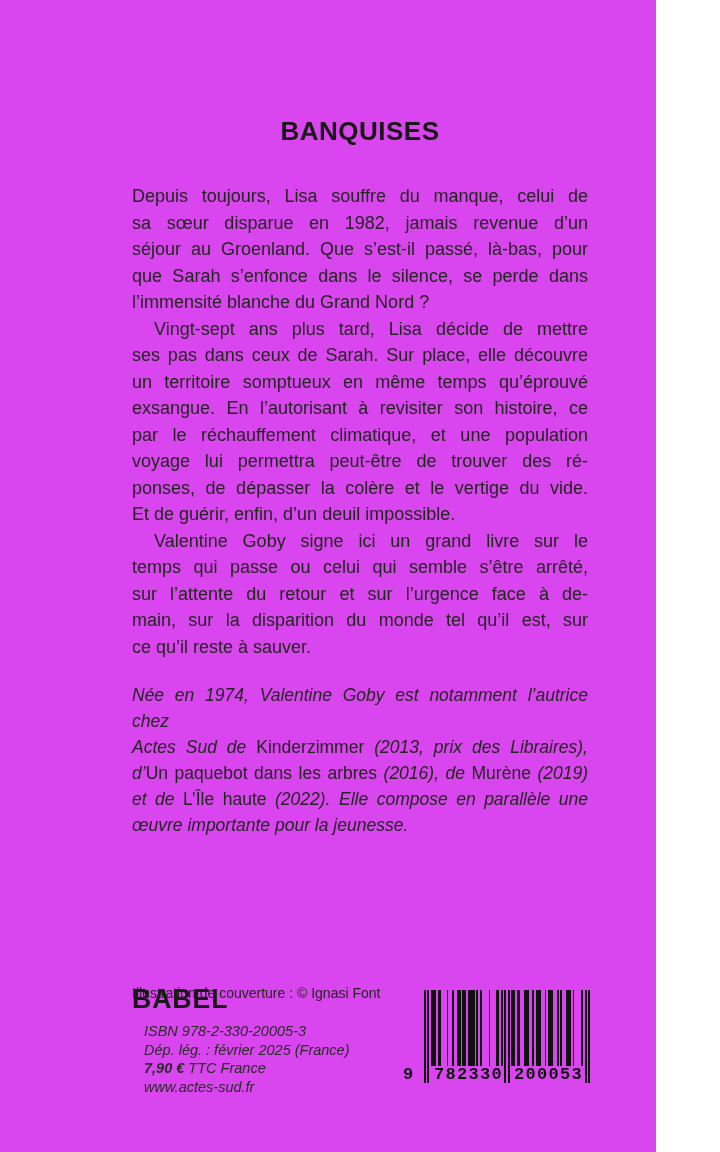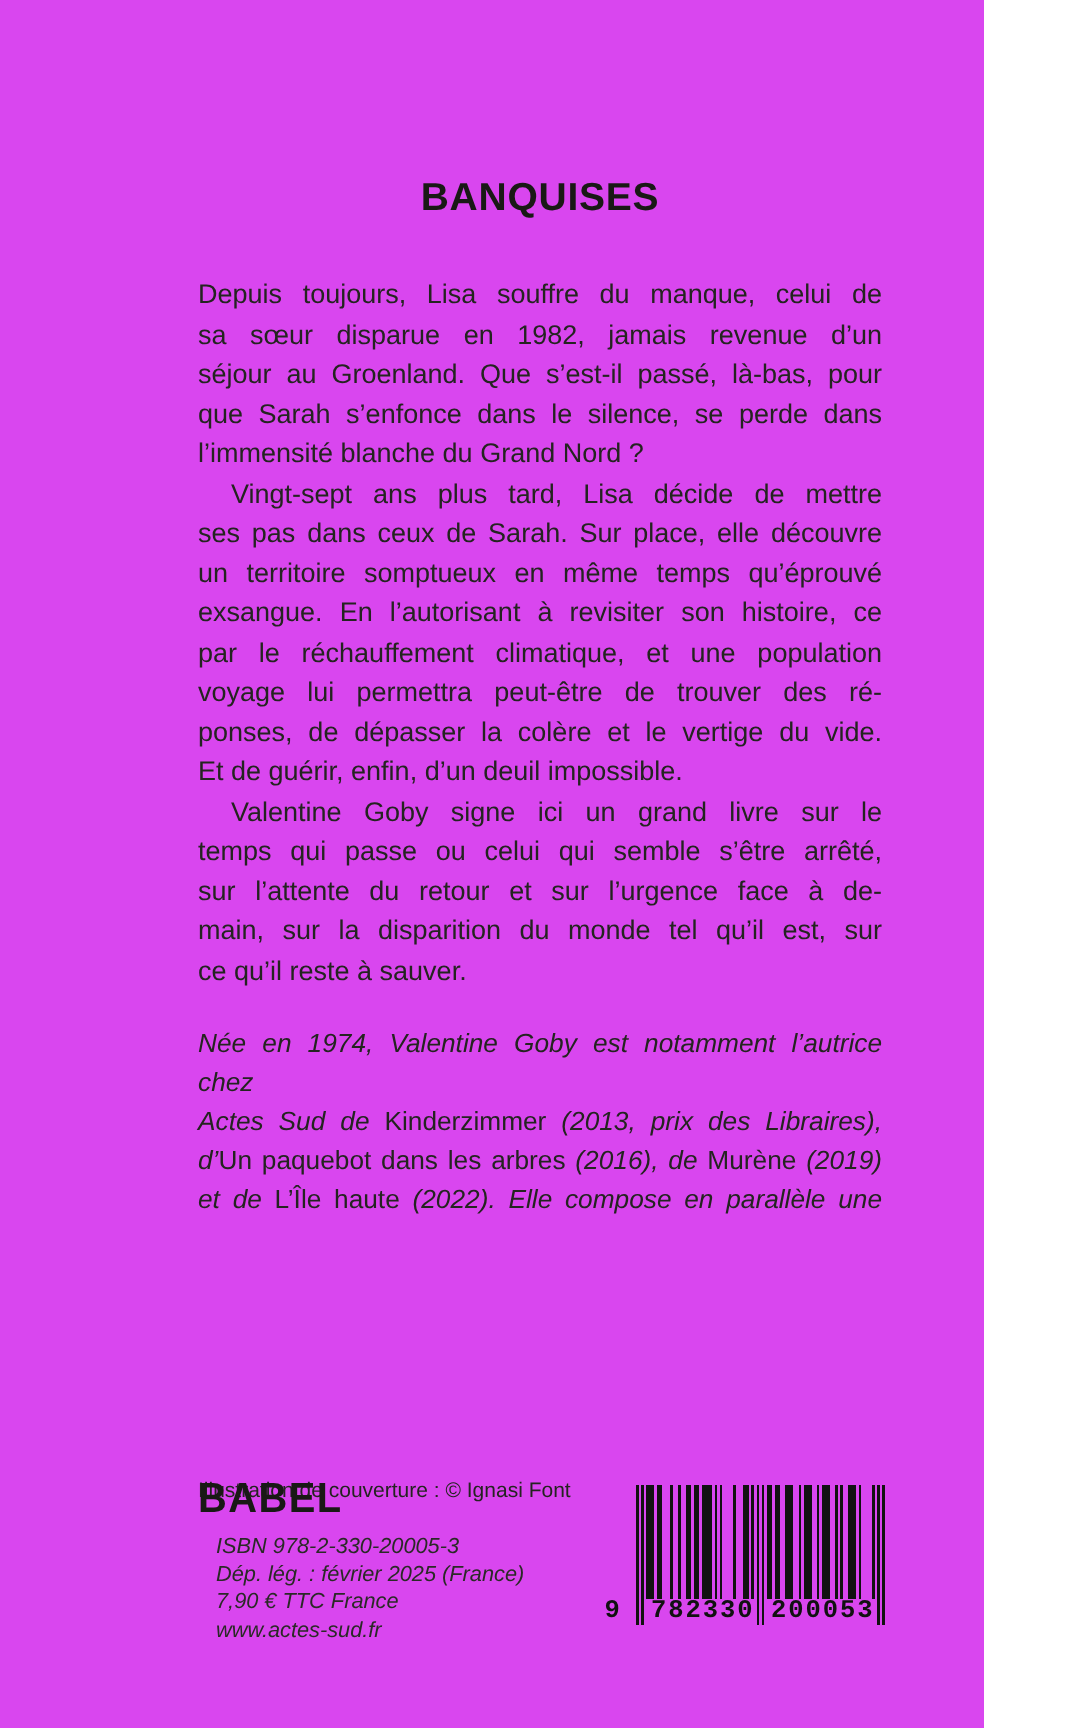--- a/index.html
+++ b/index.html
@@ -28,21 +28,21 @@
   }
   .babel-logo{
     position:absolute;left:132px;top:983px;
     font-size:28px;font-weight:bold;letter-spacing:1px;color:#191915;
     transform:scaleX(0.95);transform-origin:0 50%;
   }
   .colophon{
     position:absolute;left:144px;top:1022px;
     font-size:14.5px;line-height:18.5px;font-style:italic;color:#2a2a26;
   }
-  .colophon .b{font-weight:normal;text-align:center;}
+  .colophon .b{font-weight:bold;text-align:center;}
   .barcode{
     position:absolute;left:424px;top:990px;width:166px;height:100px;
   }
   .barcode svg{position:absolute;left:0;top:0;}
   .bc-digit{
     position:absolute;top:75px;
     font-family:"Liberation Mono",monospace;font-size:17px;font-weight:bold;
     color:#111;background:transparent;white-space:nowrap;
   }
   .bc-first{left:-21px;letter-spacing:0;}
@@ -81,20 +81,21 @@
         <div class="jline"><span>main, sur la disparition du monde tel qu’il est, sur</span></div>
         <div class="jline jlast"><span>ce qu’il reste à sauver.</span></div>
       </div>
     </div>
 
   <div class="bio">
       <div class="jline"><span>Née en 1974, Valentine Goby est notamment l’autrice chez</span></div>
       <div class="jline"><span>Actes Sud de </span><span class="rm">Kinderzimmer</span><span> (2013, prix des Libraires),</span></div>
       <div class="jline"><span>d’</span><span class="rm">Un paquebot dans les arbres</span><span> (2016), de </span><span class="rm">Murène</span><span> (2019)</span></div>
       <div class="jline"><span>et de </span><span class="rm">L’Île haute</span><span> (2022). Elle compose en parallèle une</span></div>
+      <div class="jline jlast"><span>œuvre importante pour la jeunesse.</span></div>
     </div>
 
   <div class="credit">Illustration de couverture : © Ignasi Font</div>
 
   <div class="babel-logo">BABEL</div>
 
   <div class="colophon">
       <div class=""><span>ISBN 978-2-330-20005-3</span></div>
       <div class=""><span>Dép. lég. : février 2025 (France)</span></div>
       <div class=""><span class="b">7,90 €</span><span> TTC France</span></div>

